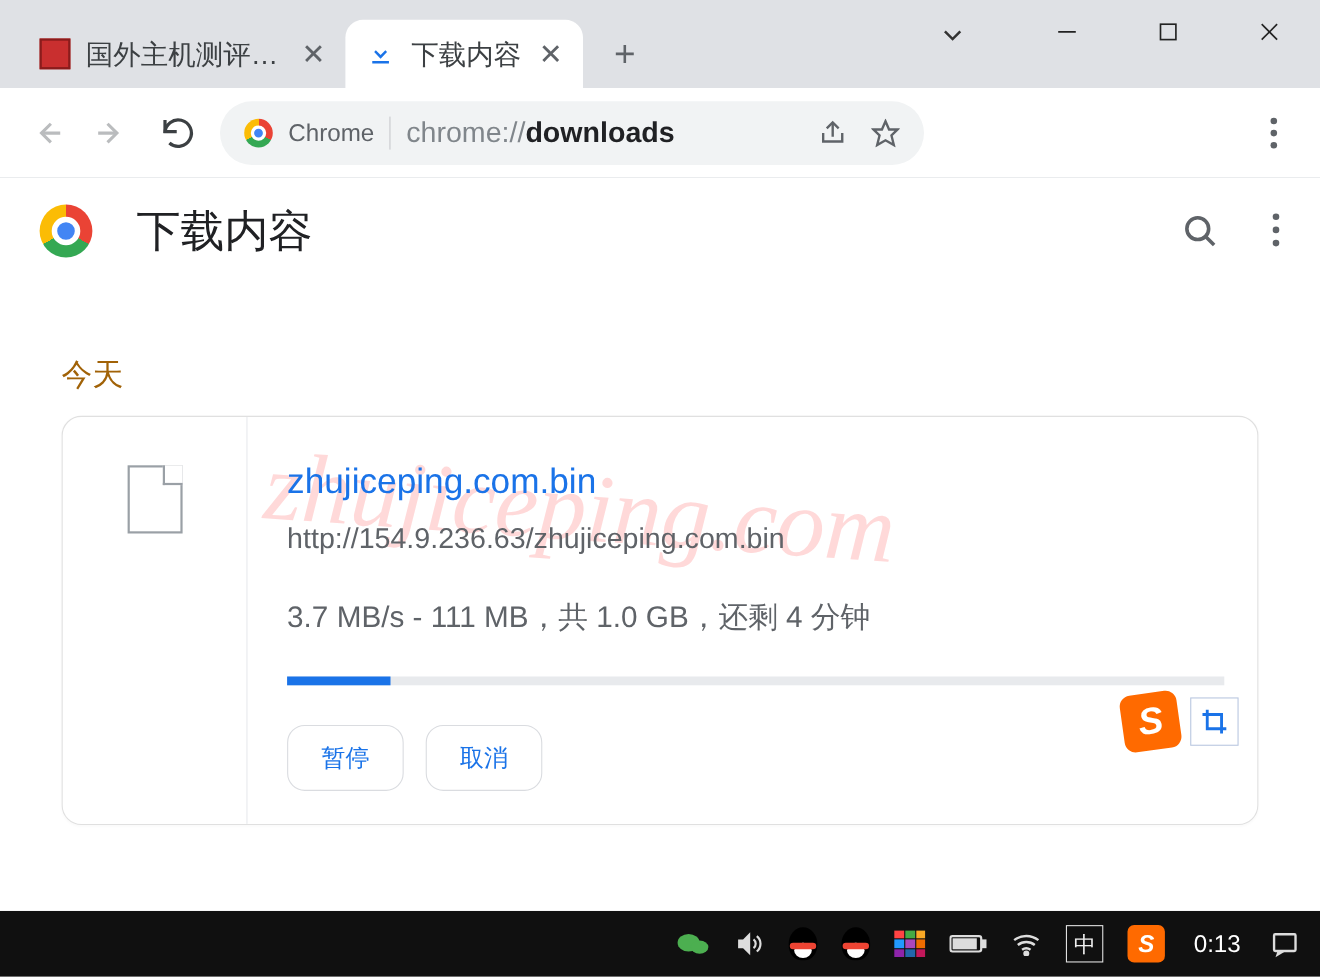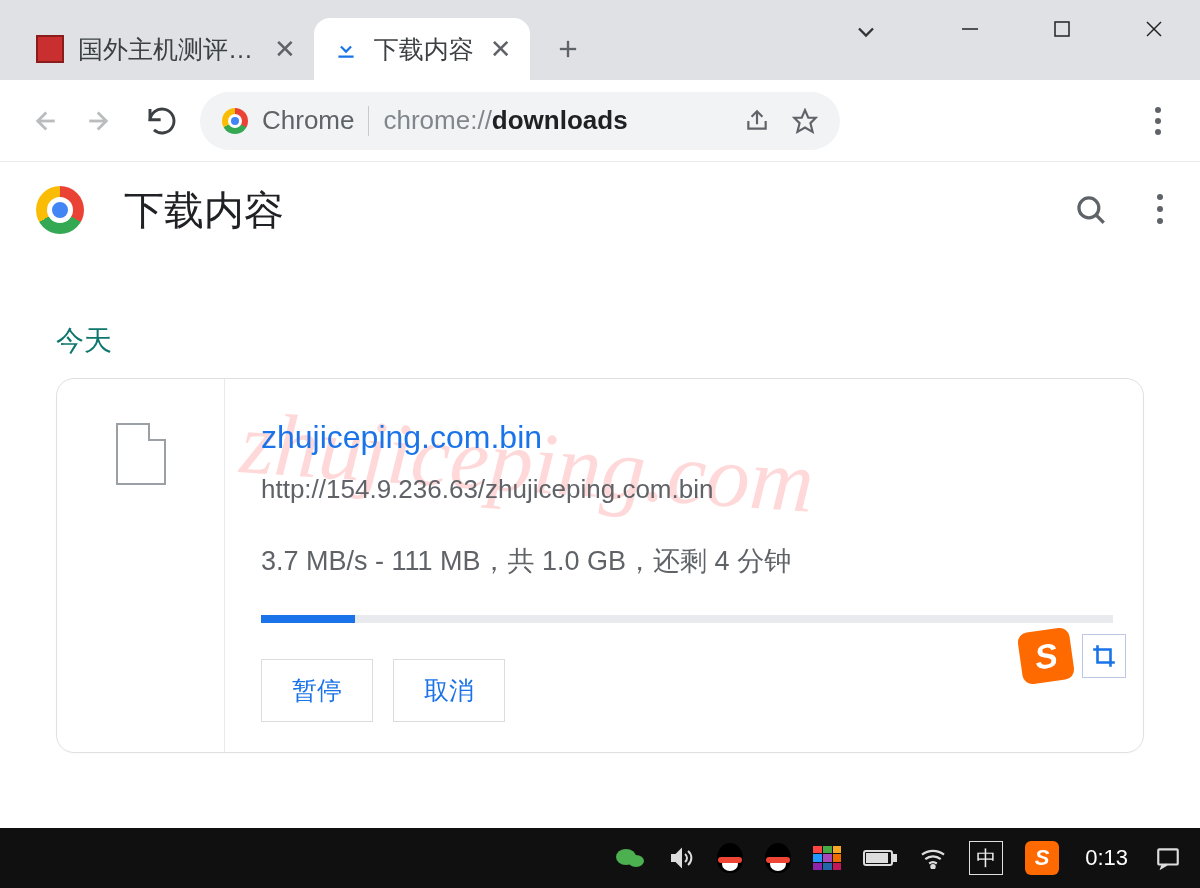--- a/index.html
+++ b/index.html
@@ -21,43 +21,43 @@
 .newtab{width:52px;height:52px;display:flex;align-items:center;justify-content:center;color:#5f6368;margin-left:12px;margin-bottom:5px}
 .addr-bar{height:82px;background:#fff;border-bottom:1px solid #e8eaed;display:flex;align-items:center;padding:0 20px;gap:16px}
 .nav-btn{width:44px;height:44px;display:flex;align-items:center;justify-content:center;color:#5f6368}
 .nav-btn.disabled{color:#babcbe}
 .omnibox{flex:0 0 640px;height:58px;background:#f1f3f4;border-radius:30px;display:flex;align-items:center;padding:0 22px;color:#202124;font-size:26px}
 .chrome-logo{width:26px;height:26px;border-radius:50%;background:conic-gradient(#ea4335 0 120deg,#34a853 120deg 240deg,#fbbc05 240deg 360deg);position:relative;margin-right:14px;flex-shrink:0}
 .chrome-logo::after{content:"";position:absolute;inset:6px;background:#4285f4;border-radius:50%;border:3px solid #fff}
 .chrome-big{width:48px;height:48px;border-radius:50%;background:conic-gradient(#ea4335 0 120deg,#34a853 120deg 240deg,#fbbc05 240deg 360deg);position:relative;flex-shrink:0}
 .chrome-big::after{content:"";position:absolute;inset:11px;background:#4285f4;border-radius:50%;border:5px solid #fff}
 .omni-text{display:flex;align-items:flex-end}
-.omni-prefix{color:#5f6368;font-size:26px}
+.omni-prefix{color:#5f6368;font-size:22px}
 .omni-divider{width:1px;height:30px;background:#c7c9cc;margin:0 14px}
 .url-gray{color:#80868b}
 .url-dark{color:#202124;font-weight:700}
 .omni-right{margin-left:auto;display:flex;gap:22px;color:#5f6368}
 .kebab{width:44px;height:44px;display:flex;align-items:center;justify-content:center;color:#5f6368;margin-left:auto}
 .content{background:#fff;height:666px;position:relative;overflow:hidden}
 .page-header{height:96px;display:flex;align-items:center;padding:0 36px;border-bottom:0}
 .page-title{font-size:40px;color:#202124;margin-left:40px;font-weight:400}
 .header-actions{margin-left:auto;display:flex;gap:48px;color:#5f6368}
-.section-label{font-size:28px;color:#0f766e;margin:64px 0 18px 56px}
+.section-label{font-size:28px;color:#a16207;margin:64px 0 18px 56px}
 .card{margin:10px 56px 0 56px;border:1px solid #e0e0e0;border-radius:18px;display:flex;min-height:360px;overflow:hidden;box-shadow:0 1px 2px rgba(0,0,0,.02)}
 .card-left{width:168px;display:flex;justify-content:center;padding-top:44px;border-right:1px solid #e8eaed}
 .file-icon{width:50px;height:62px;border:2px solid #9aa0a6;position:relative;background:#fff}
 .file-icon::before{content:"";position:absolute;top:-2px;right:-2px;width:16px;height:16px;background:#fff;border-left:2px solid #9aa0a6;border-bottom:2px solid #9aa0a6}
 .card-right{flex:1;padding:40px 30px 30px 36px;position:relative}
 .filename{color:#1a73e8;font-size:32px;margin-bottom:18px}
 .fileurl{color:#5f6368;font-size:26px;margin-bottom:38px}
 .progress-text{color:#5f6368;font-size:27px;margin-bottom:36px}
 .progress-bar{height:8px;background:#e8eaed;width:100%;position:relative;margin-bottom:36px}
 .progress-fill{height:100%;background:#1a73e8;width:11%}
 .card-actions{display:flex;gap:20px}
-.gbtn{border:1px solid #dadce0;background:#fff;color:#1a73e8;font-size:25px;padding:14px 30px;border-radius:0;cursor:pointer}
+.gbtn{border:1px solid #dadce0;background:#fff;color:#1a73e8;font-size:22px;padding:14px 30px;border-radius:16px;cursor:pointer}
 .float-icons{position:absolute;right:74px;bottom:146px;display:flex;align-items:center;gap:10px}
 .sogou-icon{width:52px;height:52px;background:#ff6a00;border-radius:10px;transform:rotate(-8deg);display:flex;align-items:center;justify-content:center;color:#fff;font-weight:bold;font-size:34px;font-style:italic}
 .crop-icon{width:44px;height:44px;border:1px solid #b9c7e0;display:flex;align-items:center;justify-content:center;color:#1a73e8}
 .watermark{position:absolute;left:240px;top:250px;font-size:88px;color:rgba(255,120,120,.28);font-style:italic;transform:rotate(4deg);pointer-events:none;font-family:cursive}
 .taskbar{height:60px;background:#101010;color:#fff;display:flex;align-items:center;padding:0 18px;font-size:22px}
 .tb-spacer{flex:1}
 .tb-icons{display:flex;align-items:center;gap:22px}
 .tb-item{display:flex;align-items:center;justify-content:center;color:#ddd}
 .tb-clock{margin:0 4px;color:#fff}
 .ime{border:1px solid #e0e0e0;width:34px;height:34px;display:flex;align-items:center;justify-content:center;font-size:20px;color:#eee}

